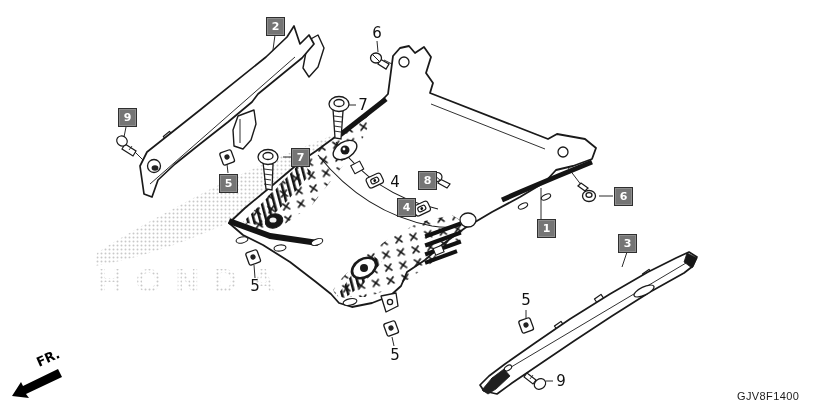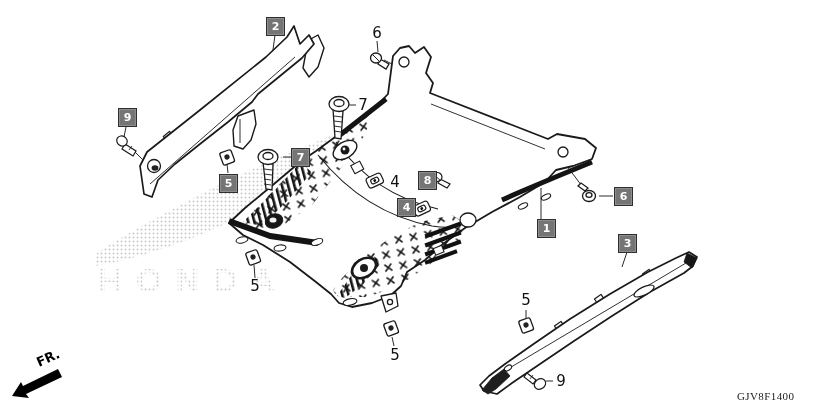--- a/index.html
+++ b/index.html
@@ -6,21 +6,21 @@
   #stage{position:relative;width:822px;height:411px;background:#ffffff;overflow:hidden;
          font-family:"Liberation Sans",sans-serif;}
   #art{position:absolute;left:0;top:0;}
   .co{position:absolute;display:flex;align-items:center;justify-content:center;
       font-family:"DejaVu Sans",sans-serif;}
   .boxed{width:17px;height:17px;background:#757575;border:1px solid #2f2f2f;
          color:#ffffff;font-size:11px;font-weight:bold;
          box-shadow:inset 0 0 0 1px #8e8e8e;}
   .plain{width:16px;height:16px;color:#101010;font-size:15px;}
   #part-code{position:absolute;left:737px;top:390px;color:#1b1b1b;font-size:11px;
-             letter-spacing:0.4px;font-family:Liberation Serif, serif;}
+             letter-spacing:0.4px;font-family:Liberation Sans, sans-serif;}
   #fr-label{position:absolute;left:34px;top:356px;color:#000;font-weight:bold;
             font-size:13px;transform:rotate(-24deg);transform-origin:left top;
             font-family:"DejaVu Sans",sans-serif;}
 </style>
 </head>
 <body>
 
 <div id="stage">
 
 <svg id="art" width="822" height="411" viewBox="0 0 822 411">

